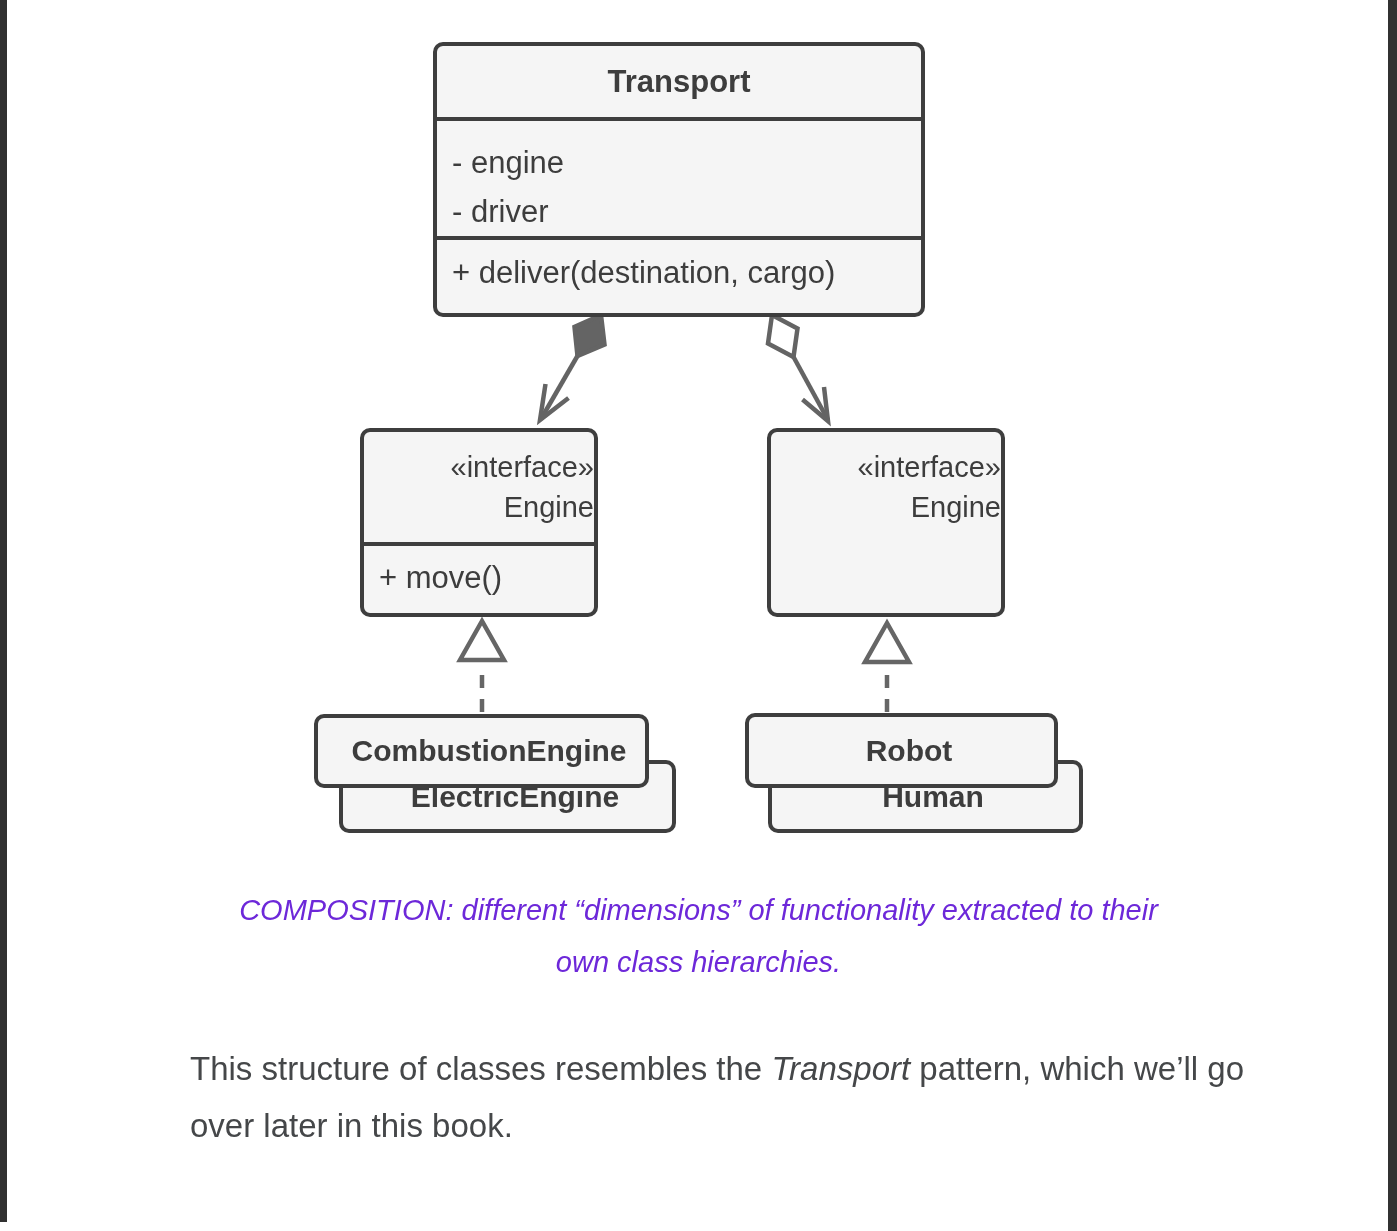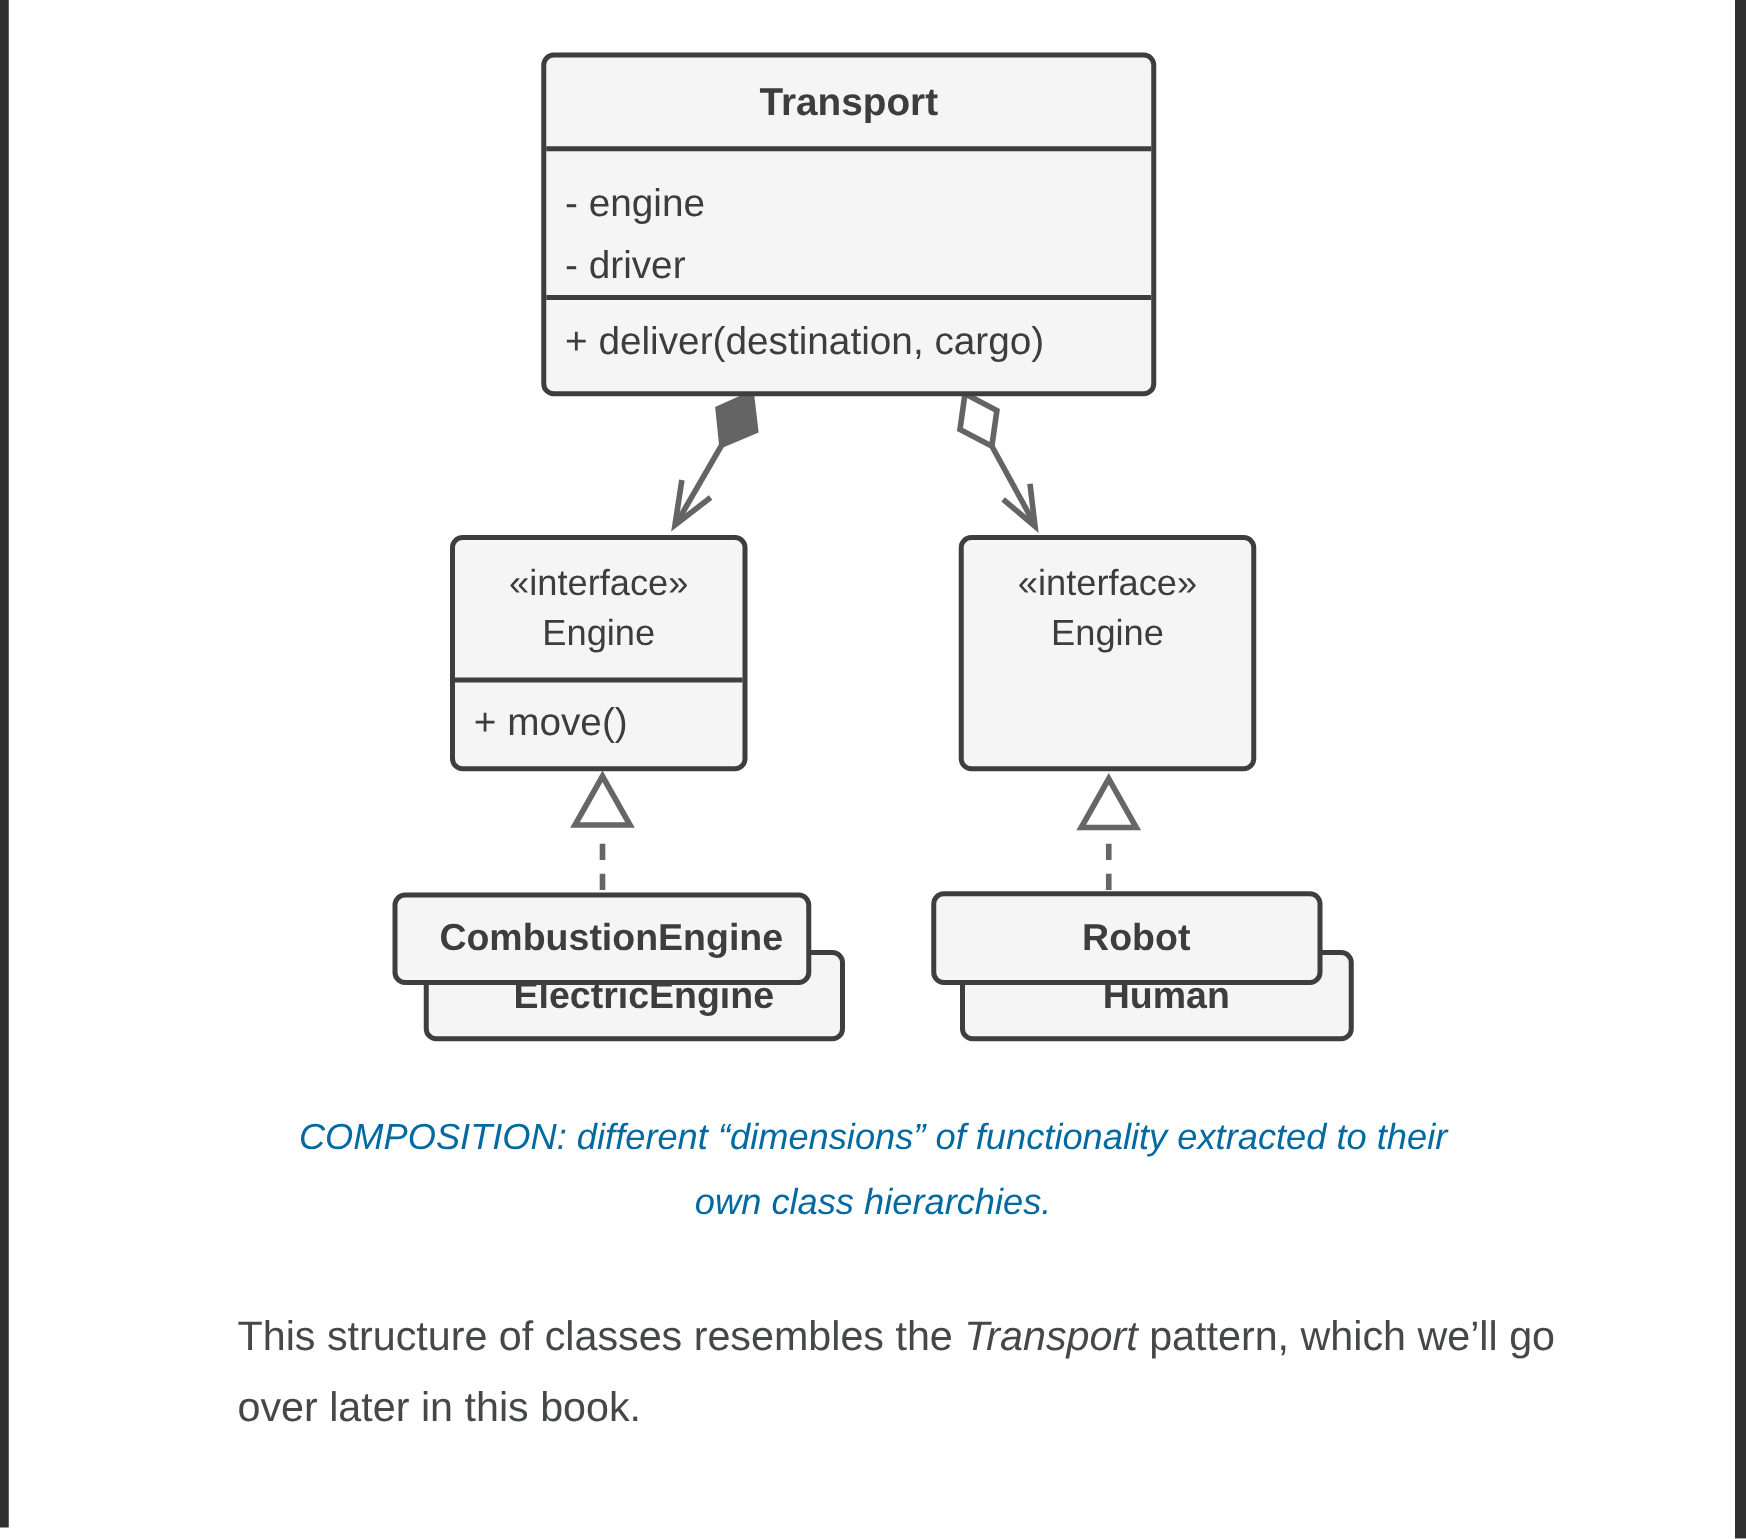--- a/index.html
+++ b/index.html
@@ -33,38 +33,38 @@
     display: flex; align-items: center; justify-content: center;
     font-weight: bold; font-size: 31px;
   }
   .uml-compartment { border-top: 4px solid #3e3e3e; box-sizing: border-box; }
   .uml-fields { padding: 17px 0 17px 15px; font-size: 31px; line-height: 49px; }
   .uml-methods {
     display: flex; align-items: center;
     padding-left: 15px; font-size: 31px; text-align: right;
   }
   .iface-header {
-    display: flex; flex-direction: column; align-items: center; justify-content: center;
+    display: flex; flex-direction: column; align-items: flex-end; justify-content: center;
     gap: 7px;
   }
   .iface-stereotype { font-size: 29px; }
   .iface-name { font-size: 29px; font-weight: normal; }
   .impl-box {
     display: flex; align-items: center; justify-content: center;
     font-size: 30px; font-weight: bold; padding-left: 15px;
   }
 
   .caption {
     position: absolute;
     left: 0; top: 884px; width: 100%;
     text-align: center;
     font-style: italic;
     font-size: 29px;
     line-height: 52px;
-    color: #0369a1;
+    color: #6d28d9;
     z-index: 2;
   }
   .paragraph {
     position: absolute;
     left: 190px; top: 1040px; width: 1055px;
     font-size: 33px;
     line-height: 57px;
     color: #454749;
     z-index: 2;
   }

